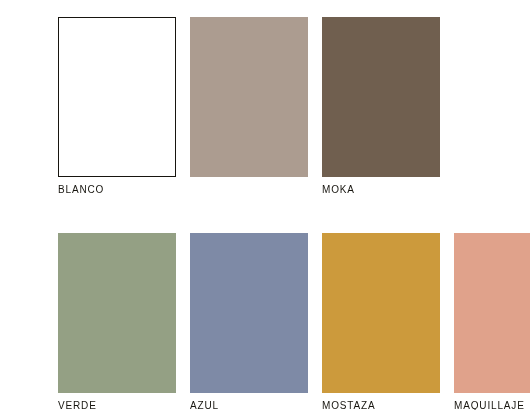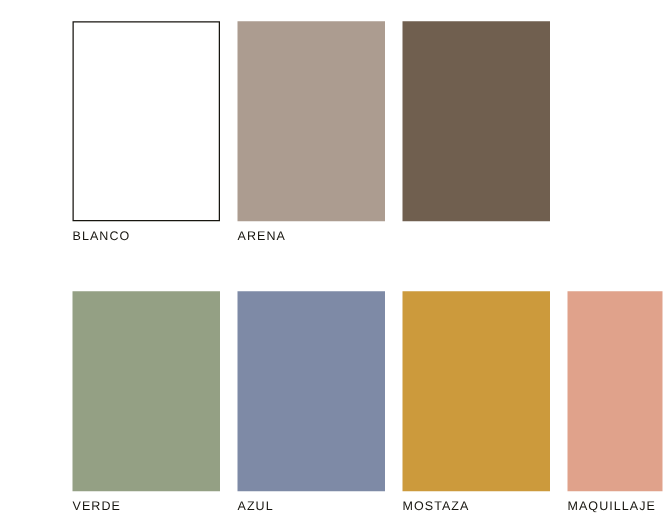--- a/index.html
+++ b/index.html
@@ -57,24 +57,24 @@
 
 <div class="palette">
 
   <div class="swatch-row">
     <div class="swatch-cell">
       <div class="swatch-chip outlined" style="background: rgb(255, 255, 255); border-color: rgb(23, 21, 15);"></div>
       <div class="swatch-label" style="color: rgb(23, 21, 15);">BLANCO</div>
     </div>
     <div class="swatch-cell">
       <div class="swatch-chip" style="background: rgb(172, 156, 144);"></div>
-      <div class="swatch-label" style="color: rgb(23, 21, 15);">ARENA</div>
     </div>
     <div class="swatch-cell">
       <div class="swatch-chip" style="background: rgb(112, 95, 79);"></div>
+      <div class="swatch-label" style="color: rgb(23, 21, 15);">MOKA</div>
     </div>
   </div>
 
   <div class="swatch-row">
     <div class="swatch-cell">
       <div class="swatch-chip" style="background: rgb(148, 160, 132);"></div>
       <div class="swatch-label" style="color: rgb(23, 21, 15);">VERDE</div>
     </div>
     <div class="swatch-cell">
       <div class="swatch-chip" style="background: rgb(126, 138, 166);"></div>

